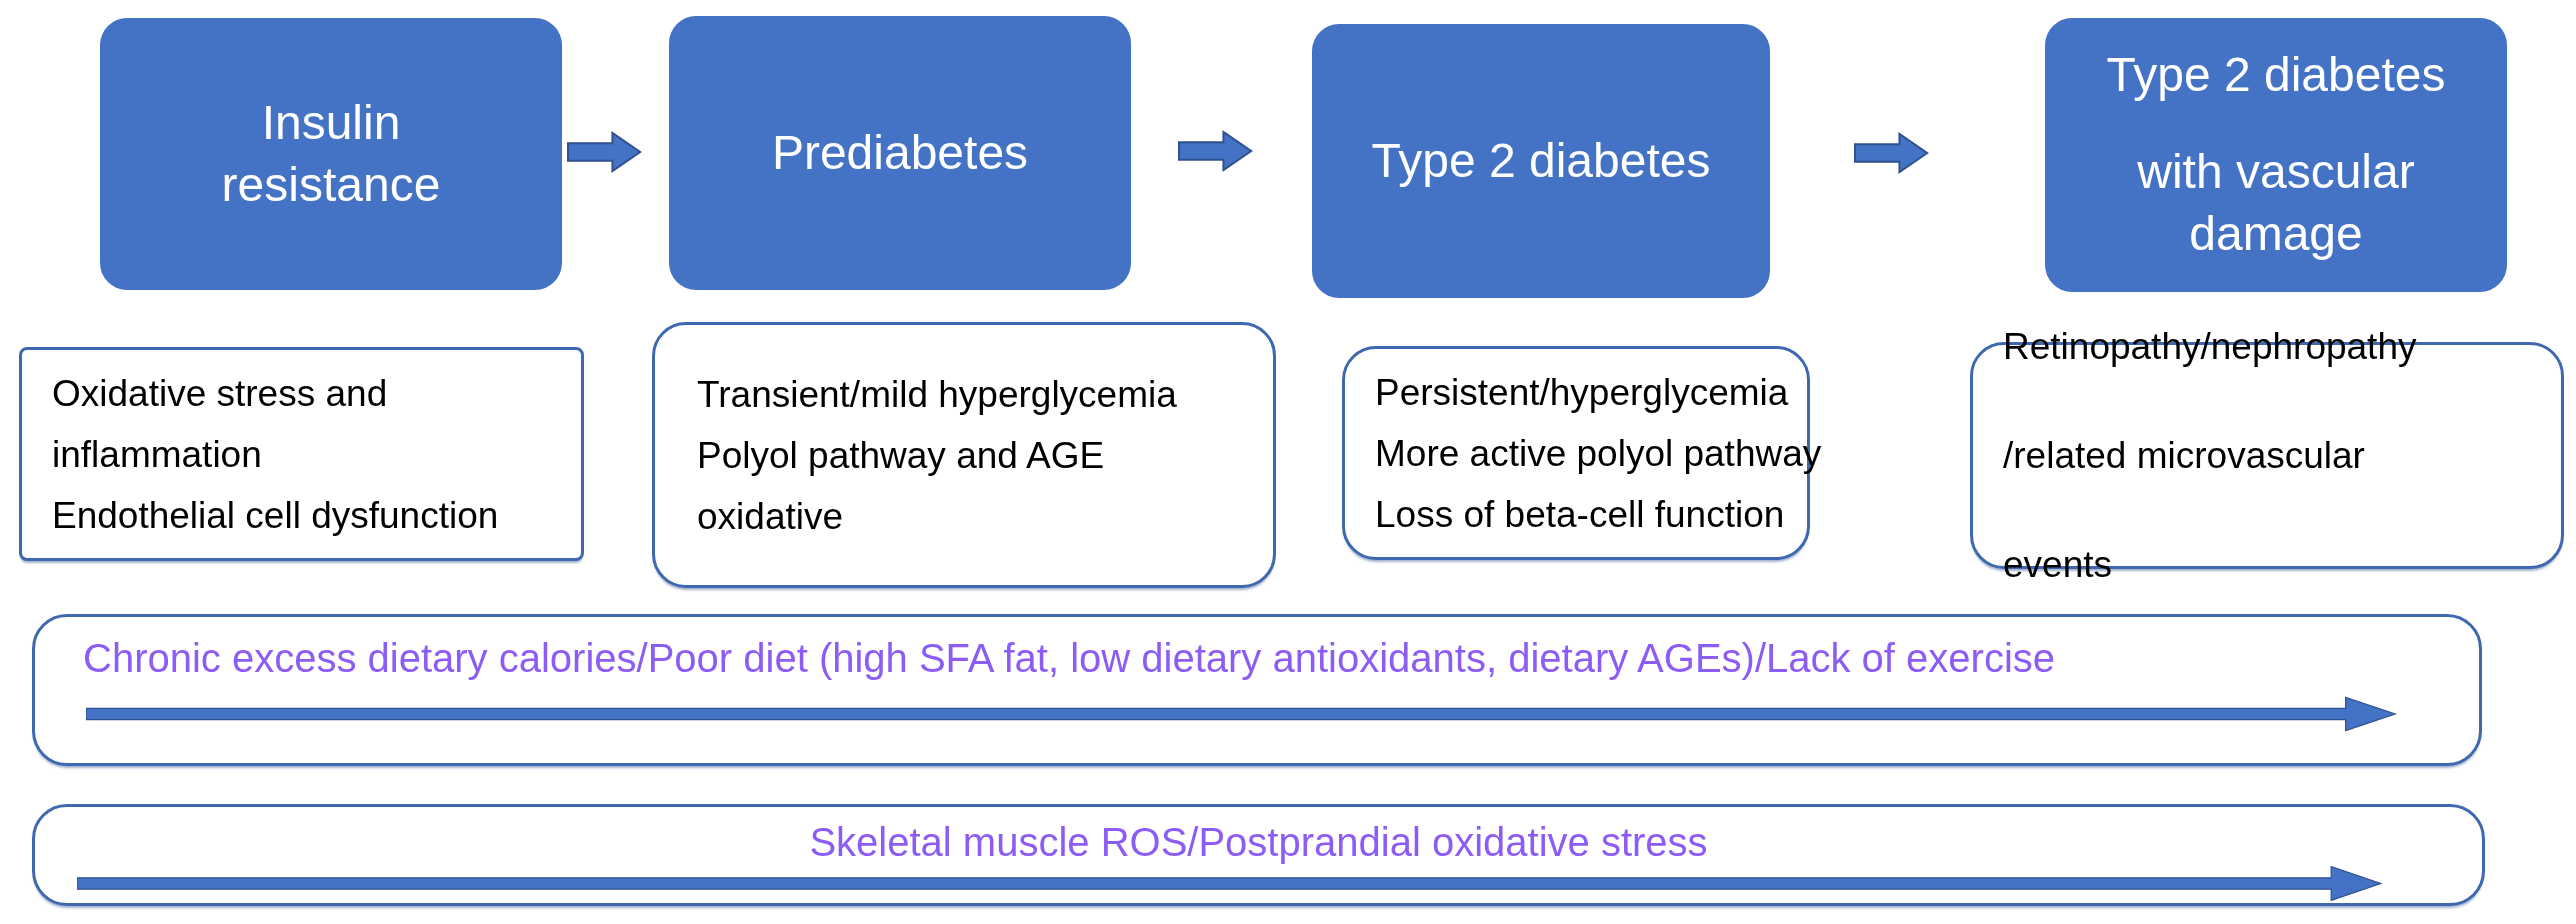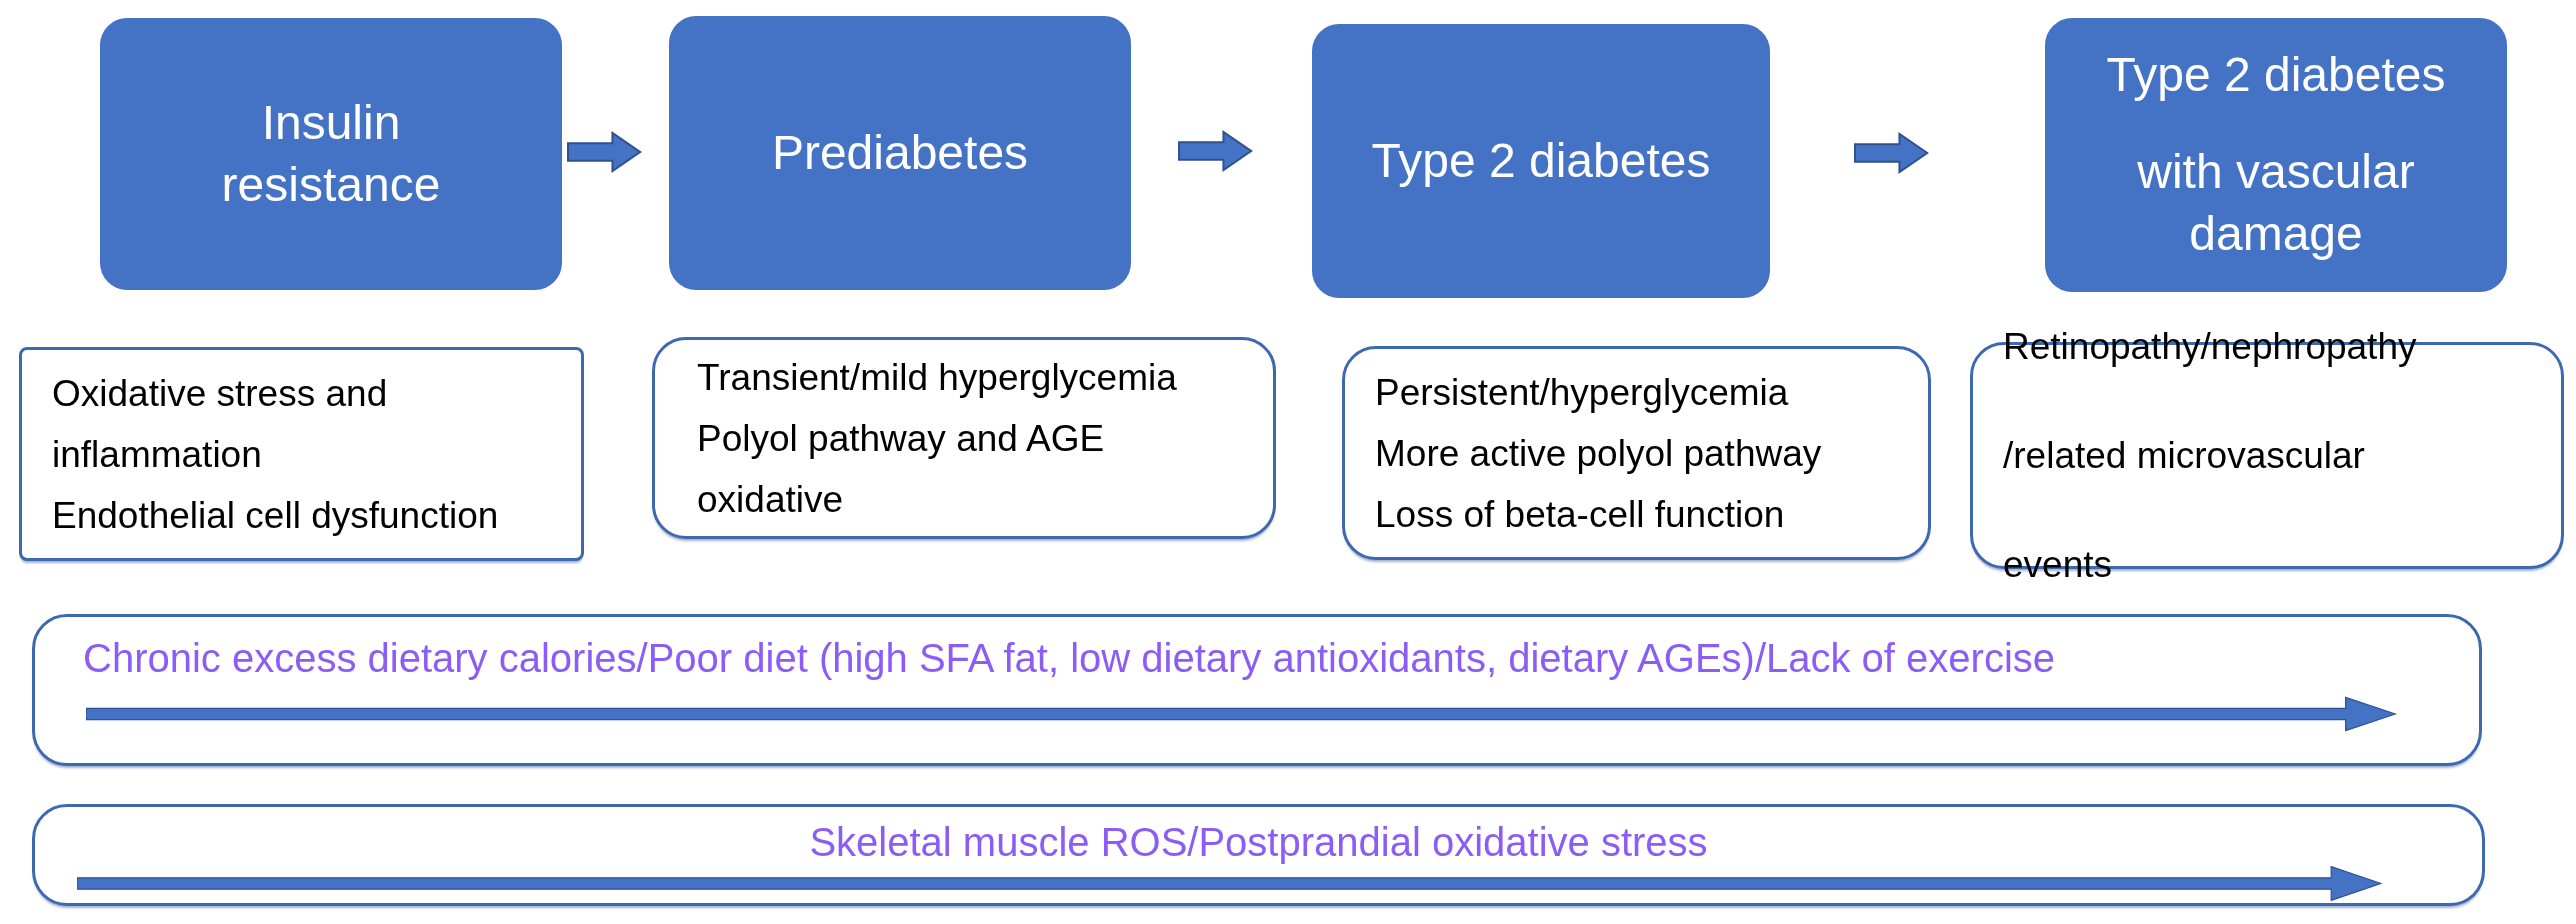--- a/index.html
+++ b/index.html
@@ -97,27 +97,27 @@
     <div class="line para-gap">with vascular</div>
     <div class="line">damage</div>
   </div>
 
   <div class="note" style="left:19px;top:347px;width:565px;height:214px;border-radius:8px;">
     <div class="line">Oxidative stress and</div>
     <div class="line">inflammation</div>
     <div class="line">Endothelial cell dysfunction</div>
   </div>
 
-  <div class="note" style="left:652px;top:337px;width:624px;height:202px;padding-left:42px;">
+  <div class="note" style="left:652px;top:322px;width:624px;height:266px;padding-left:42px;">
     <div class="line">Transient/mild hyperglycemia</div>
     <div class="line">Polyol pathway and AGE</div>
     <div class="line">oxidative</div>
   </div>
 
-  <div class="note" style="left:1342px;top:346px;width:589px;height:214px;">
+  <div class="note" style="left:1342px;top:346px;width:468px;height:214px;">
     <div class="line">Persistent/hyperglycemia</div>
     <div class="line">More active polyol pathway</div>
     <div class="line">Loss of beta-cell function</div>
   </div>
 
   <div class="note" style="left:1970px;top:342px;width:594px;height:227px;gap:48px;">
     <div class="line">Retinopathy/nephropathy</div>
     <div class="line">/related microvascular</div>
     <div class="line">events</div>
   </div>

